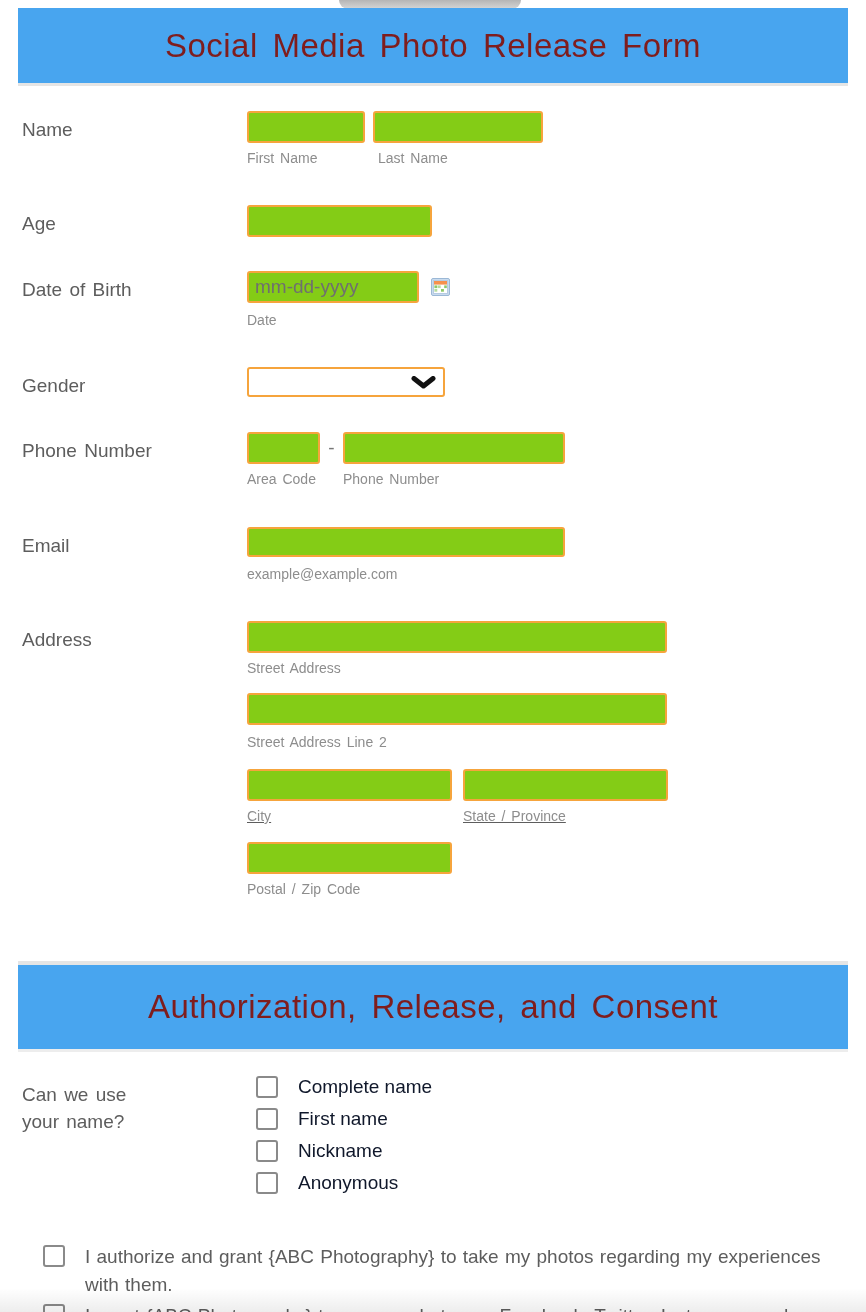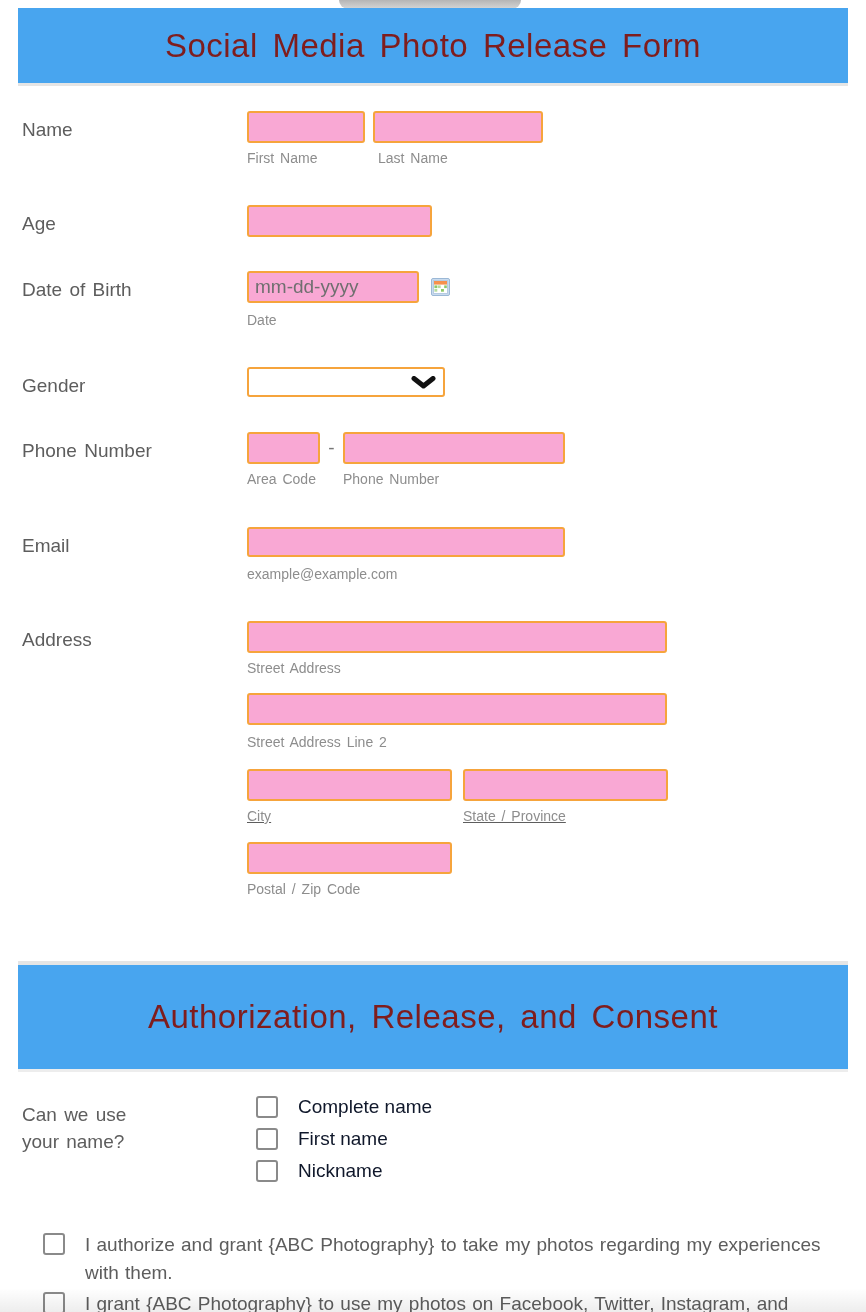--- a/index.html
+++ b/index.html
@@ -25,33 +25,33 @@
     margin: 0 18px; height: 75px;
     background: #48a5ef;
     display: flex; align-items: center; justify-content: center;
     box-shadow: 0 3px 0 rgba(0,0,0,0.10);
   }
   .banner h1 {
     color: #7f1d1d; font-size: 33px; font-weight: normal;
     letter-spacing: 0.5px; word-spacing: 5px; white-space: nowrap;
   }
   .banner-1 { margin-top: 8px; }
-  .banner-2 { margin-top: 63px; height: 108px; border-top: 4px solid #e5e5e5; box-shadow: 0 3px 0 rgba(0,0,0,0.07); }
+  .banner-2 { margin-top: 63px; height: 88px; border-top: 4px solid #e5e5e5; box-shadow: 0 3px 0 rgba(0,0,0,0.07); }
 
   .form-body { padding: 0 18px; position: relative; z-index: 1; }
 
   .row { display: flex; align-items: flex-start; gap: 24px; }
   .label {
     width: 205px; flex: 0 0 205px; padding: 5px 55px 0 4px;
     font-size: 19px; line-height: 27px; color: #5d5d5d; word-spacing: 2px;
   }
   .field { flex: 1 1 auto; }
 
   .inp {
-    display: block; height: 32px; background: #f9a8d4;
+    display: block; height: 32px; background: #84cc16;
     border: 2px solid #f6a43c; border-radius: 3px;
     font-family: "Liberation Sans", sans-serif;
     font-size: 19px; color: #555; padding: 0 6px; outline: none;
   }
   .inp::placeholder { color: #6f6f6f; opacity: 1; }
 
   .sublabel {
     margin-top: 7px; font-size: 14px; line-height: 17px;
     color: #8d8d8d; word-spacing: 2px;
   }
@@ -260,20 +260,24 @@
           <span class="opt-label">Complete name</span>
         </div>
         <div class="opt-row">
           <span class="checkbox"></span>
           <span class="opt-label">First name</span>
         </div>
         <div class="opt-row">
           <span class="checkbox"></span>
           <span class="opt-label">Nickname</span>
         </div>
+        <div class="opt-row">
+          <span class="checkbox"></span>
+          <span class="opt-label">Anonymous</span>
+        </div>
       </div>
     </div>
 
     <div class="consent-row consent-1">
       <span class="checkbox"></span>
       <p class="consent-text">I authorize and grant {ABC Photography} to take my photos regarding my experiences with them.</p>
     </div>
     <div class="consent-row consent-2">
       <span class="checkbox"></span>
       <p class="consent-text">I grant {ABC Photography} to use my photos on Facebook, Twitter, Instagram, and other</p>

